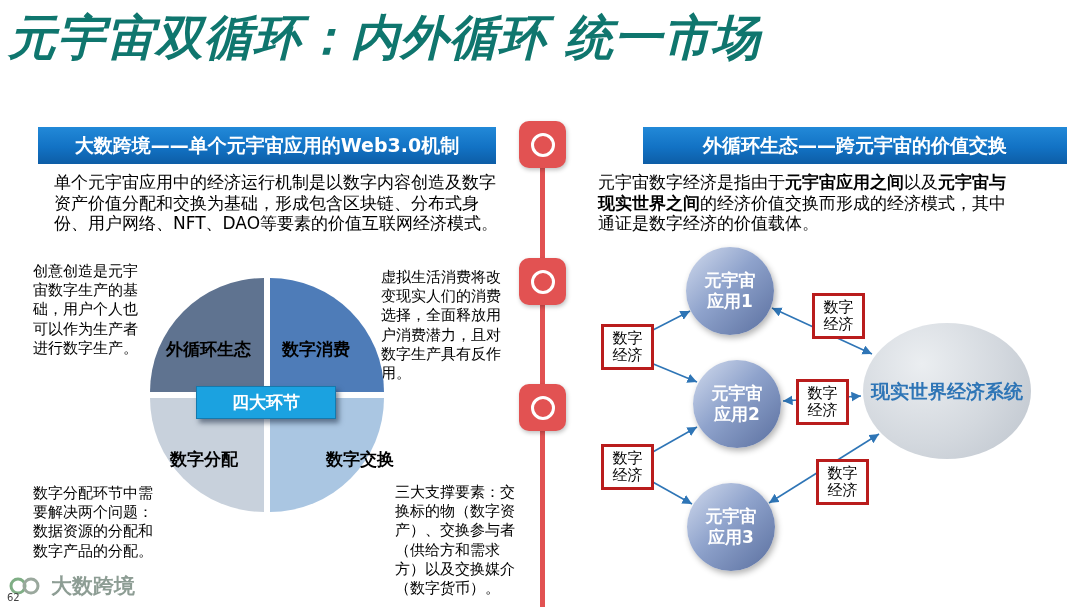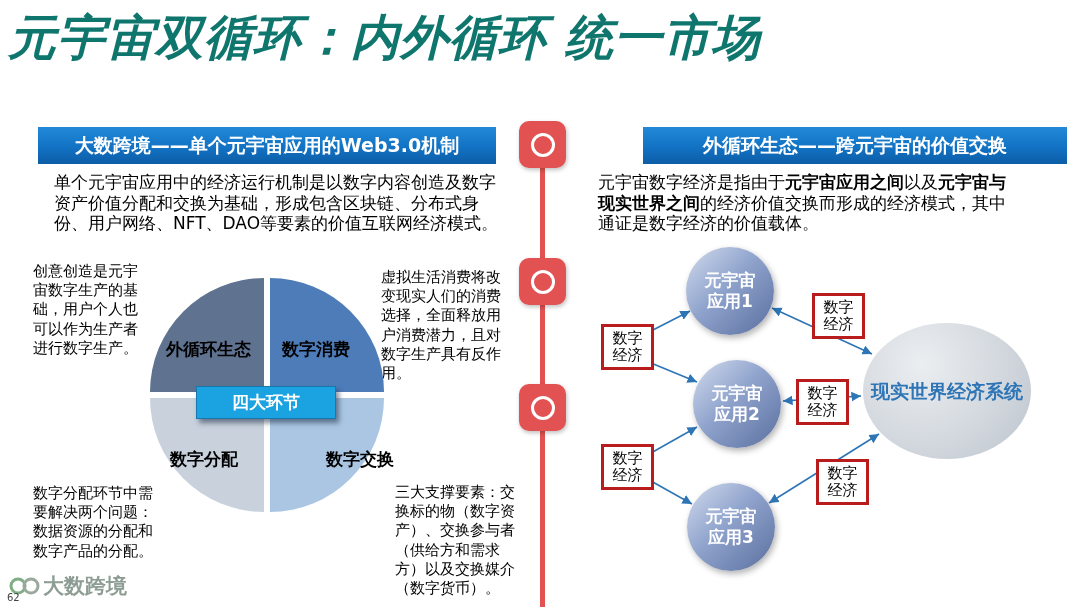--- a/index.html
+++ b/index.html
@@ -90,21 +90,21 @@
     display: flex; flex-direction: column; align-items: center; justify-content: center;
     font-size: 15px; line-height: 1.15; color: #000; z-index: 2;
   }
   .tb-l1 { left: 601px; top: 324px; }
   .tb-l2 { left: 601px; top: 444px; }
   .tb-m1 { left: 812px; top: 293px; }
   .tb-m2 { left: 796px; top: 379px; }
   .tb-m3 { left: 816px; top: 459px; }
 
   
-  .logo { position: absolute; left: 8px; top: 572px; display: flex; align-items: center; gap: 1px; }
+  .logo { position: absolute; left: 8px; top: 572px; display: flex; align-items: center; gap: 9px; }
   .logo-text { color: #8d9d94; font-weight: bold; font-size: 21px; }
   .page-number { position: absolute; left: 7px; top: 592px; font-size: 10px; color: #444; }
 </style>
 </head>
 <body>
 
 <div class="stage">
 
   <div class="page-title">元宇宙双循环：内外循环 统一市场</div>
 

